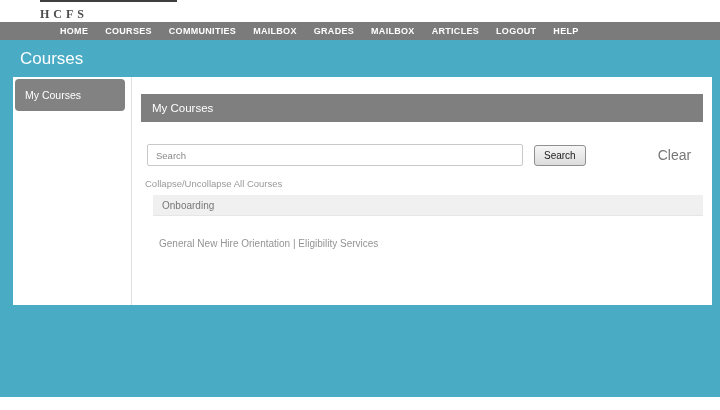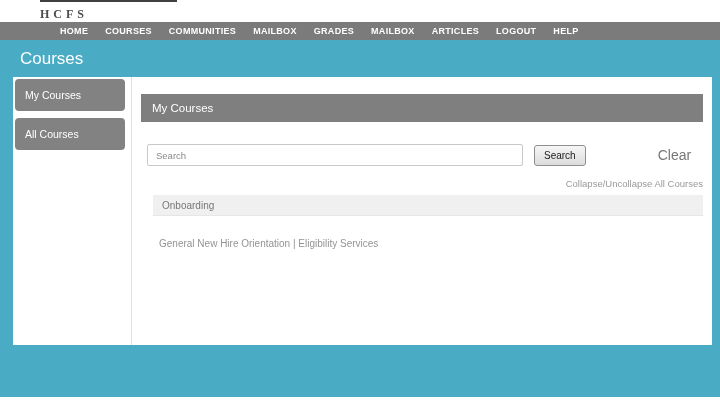--- a/index.html
+++ b/index.html
@@ -17,21 +17,21 @@
   .navbar { height:18px; background:#7b7b7b; display:flex; align-items:center;
             padding-left:60px; gap:17px; }
   .nav-item { color:#ffffff; font-size:9px; font-weight:bold;
               letter-spacing:0.3px; text-decoration:none; cursor:pointer; }
 
   
   .teal-area { height:357px; background:#49abc4; }
   .page-title { padding:9px 20px 8px 20px; color:#fbfeff; font-size:17px;
                 font-weight:300; }
 
-  .content-row { display:flex; margin:0 8px 0 13px; height:268px; }
+  .content-row { display:flex; margin:0 8px 0 13px; height:228px; }
 
   
   .sidebar { width:118px; background:#ffffff; padding-top:2px; }
   .side-btn { margin:0 6px 7px 2px; height:32px; background:#828282;
               border-radius:4px; color:#ffffff; font-size:10.5px;
               line-height:32px; padding-left:10px; cursor:pointer; }
 
   
   .main { flex:1; background:#ffffff; border-left:1px solid #e0e0e0;
           padding:17px 9px 0 9px; }
@@ -44,21 +44,21 @@
                   color:#333; outline:none; }
   .search-input::placeholder { color:#8a8a8a; }
   .search-btn { margin-left:11px; height:21px; padding:0 9px; font-size:10px;
                 color:#222; background:linear-gradient(#f6f6f6,#dcdcdc);
                 border:1px solid #8f8f8f; border-radius:3px; cursor:pointer;
                 font-family:"Liberation Sans", sans-serif; }
   .clear-link { margin-left:72px; font-size:14px; color:#777;
                 text-decoration:none; cursor:pointer; }
 
   .collapse-link { display:block; margin:12px 0 6px 4px; font-size:9.5px;
-                   color:#999; text-decoration:none; cursor:pointer;text-align:right; }
+                   color:#999; text-decoration:none; cursor:pointer; }
 
   .section-row { height:21px; background:#f0f0f0; line-height:21px;
                  padding-left:9px; font-size:10px; color:#777;
                  border-bottom:1px solid #e6e6e6; cursor:pointer;margin-left:12px; }
 
   .course-link { display:block; margin:22px 0 0 18px; font-size:10px;
                  color:#949494; text-decoration:none; cursor:pointer; }
 </style>
 </head>
 <body>
@@ -83,21 +83,20 @@
     <a class="nav-item">HELP</a>
   </nav>
 
   <div class="teal-area">
     <div class="page-title">Courses</div>
 
     <div class="content-row">
 
       <aside class="sidebar">
         <div class="side-btn">My Courses</div>
-        <div class="side-btn">All Courses</div>
       </aside>
 
       <main class="main">
 
         <div class="panel-header">My Courses</div>
 
         <div class="search-row">
           <input class="search-input" type="text" placeholder="Search" style="">
           <button class="search-btn">Search</button>
           <a class="clear-link">Clear</a>

